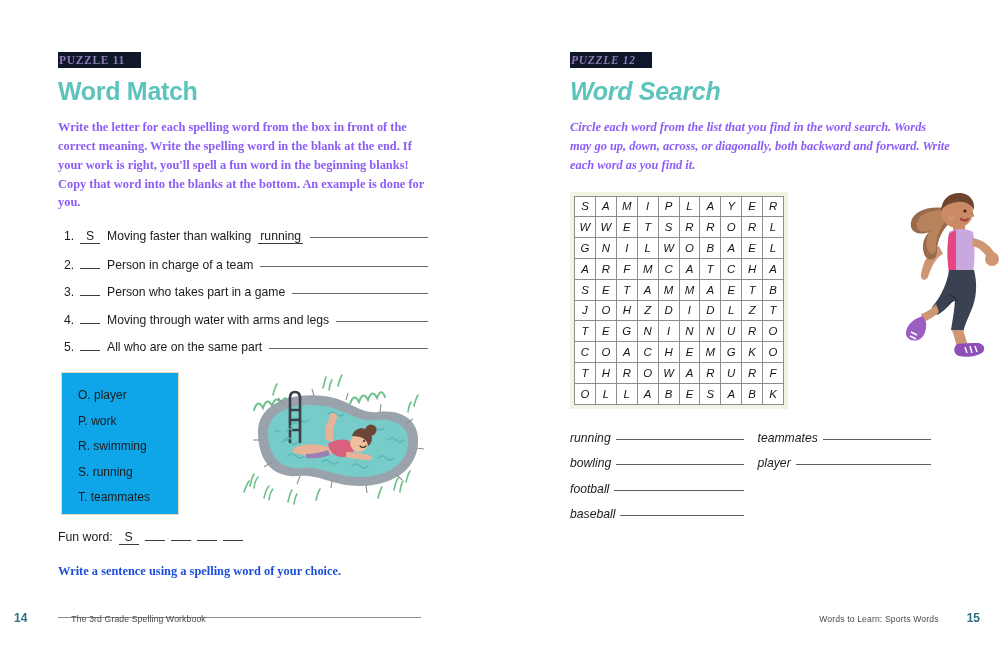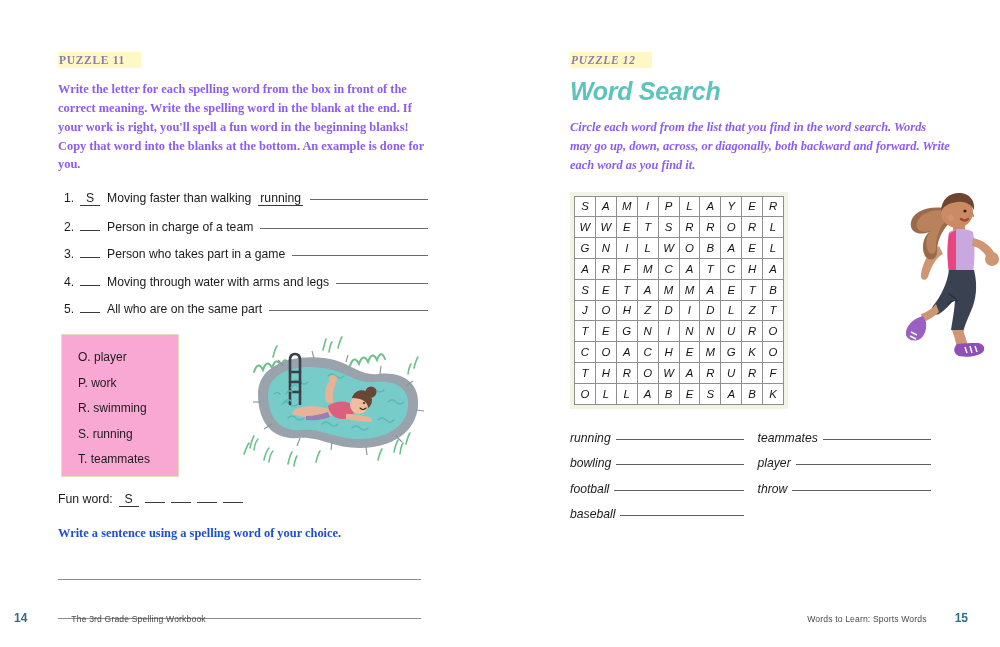--- a/index.html
+++ b/index.html
@@ -15,21 +15,21 @@
   .content-left { position: absolute; left: 58px; top: 0; width: 370px; }
   .content-right { position: absolute; left: 70px; top: 0; width: 380px; font-style: italic; }
 
   .puzzle-tag {
     display: inline-block;
     font-family: "Liberation Serif", serif;
     font-weight: bold;
     font-size: 11.5px;
     letter-spacing: 0.7px;
     color: #8b7bb5;
-    background: #fef9c3;
+    background: #0f172a;
     padding: 2px 16px 2px 1px;
     margin-top: 52px;
   }
   .title {
     font-size: 25px;
     font-weight: bold;
     color: #5cc3bd;
     margin-top: 9px;
     letter-spacing: -0.3px;
   }
@@ -75,21 +75,21 @@
     padding: 0 2px;
     margin-left: 7px;
   }
 
   
   .bank-wrap { position: relative; margin-top: 18px; height: 146px; }
   .word-bank {
     position: absolute; left: 3px; top: 0;
     width: 118px; height: 143px;
     border: 1.4px solid #e6dcc0;
-    background: #f9a8d4;
+    background: #0ea5e9;
     padding: 15px 0 0 16px;
   }
   .bank-item { font-size: 12px; color: #1b1b1b; margin-bottom: 11.5px; }
 
   
   .pool-art { position: absolute; left: 170px; top: -2px; width: 200px; height: 150px; }
 
   .funword {
     margin-top: 12px;
     font-size: 12.3px;
@@ -154,35 +154,36 @@
     margin-right: 14px;
     position: relative; top: -2px;
   }
 
   
   .runner-art { position: absolute; left: 325px; top: 182px; width: 125px; height: 175px; }
 
   
   .footer { position: absolute; bottom: 22px; display: flex; align-items: baseline; }
   .footer-left { left: 14px; text-align: right; }
-  .footer-right { right: 32px; }
+  .footer-right { right: 20px; }
   .pg-num { font-size: 12px; font-weight: bold; color: #2f6f86; }
   .pg-text { font-size: 8.6px; color: #4a4a4a; letter-spacing: 0.15px; }
   .footer-left .pg-text { margin-left: 44px; }
   .footer-right .pg-text { margin-right: 28px; }
 </style>
 </head>
 <body>
 
 <div class="spread">
 
   <div class="page">
     <div class="content-left">
 
       <div class="puzzle-tag">PUZZLE 11</div>
+      <div class="title">Word Match</div>
       <div class="instructions">Write the letter for each spelling word from the box in front of the correct meaning. Write the spelling word in the blank at the end. If your work is right, you'll spell a fun word in the beginning blanks! Copy that word into the blanks at the bottom. An example is done for you.</div>
 
       <div class="match-list">
 
         <div class="match-row">
           <span class="m-num">1.</span>
           <span class="m-letter">S</span>
           <span class="m-text">Moving faster than walking</span>
           <span class="m-answer">running</span>
           <span class="m-blank"></span>
@@ -502,24 +503,20 @@
           <div class="wl-cell">
             <span class="wl-word">player</span>
             <span class="wl-blank"></span>
           </div>
         </div>
         <div class="wl-row">
           <div class="wl-cell">
             <span class="wl-word">football</span>
             <span class="wl-blank"></span>
           </div>
-          <div class="wl-cell">
-            <span class="wl-word">throw</span>
-            <span class="wl-blank"></span>
-          </div>
         </div>
         <div class="wl-row">
           <div class="wl-cell">
             <span class="wl-word">baseball</span>
             <span class="wl-blank"></span>
           </div>
         </div>
       </div>
 
       

